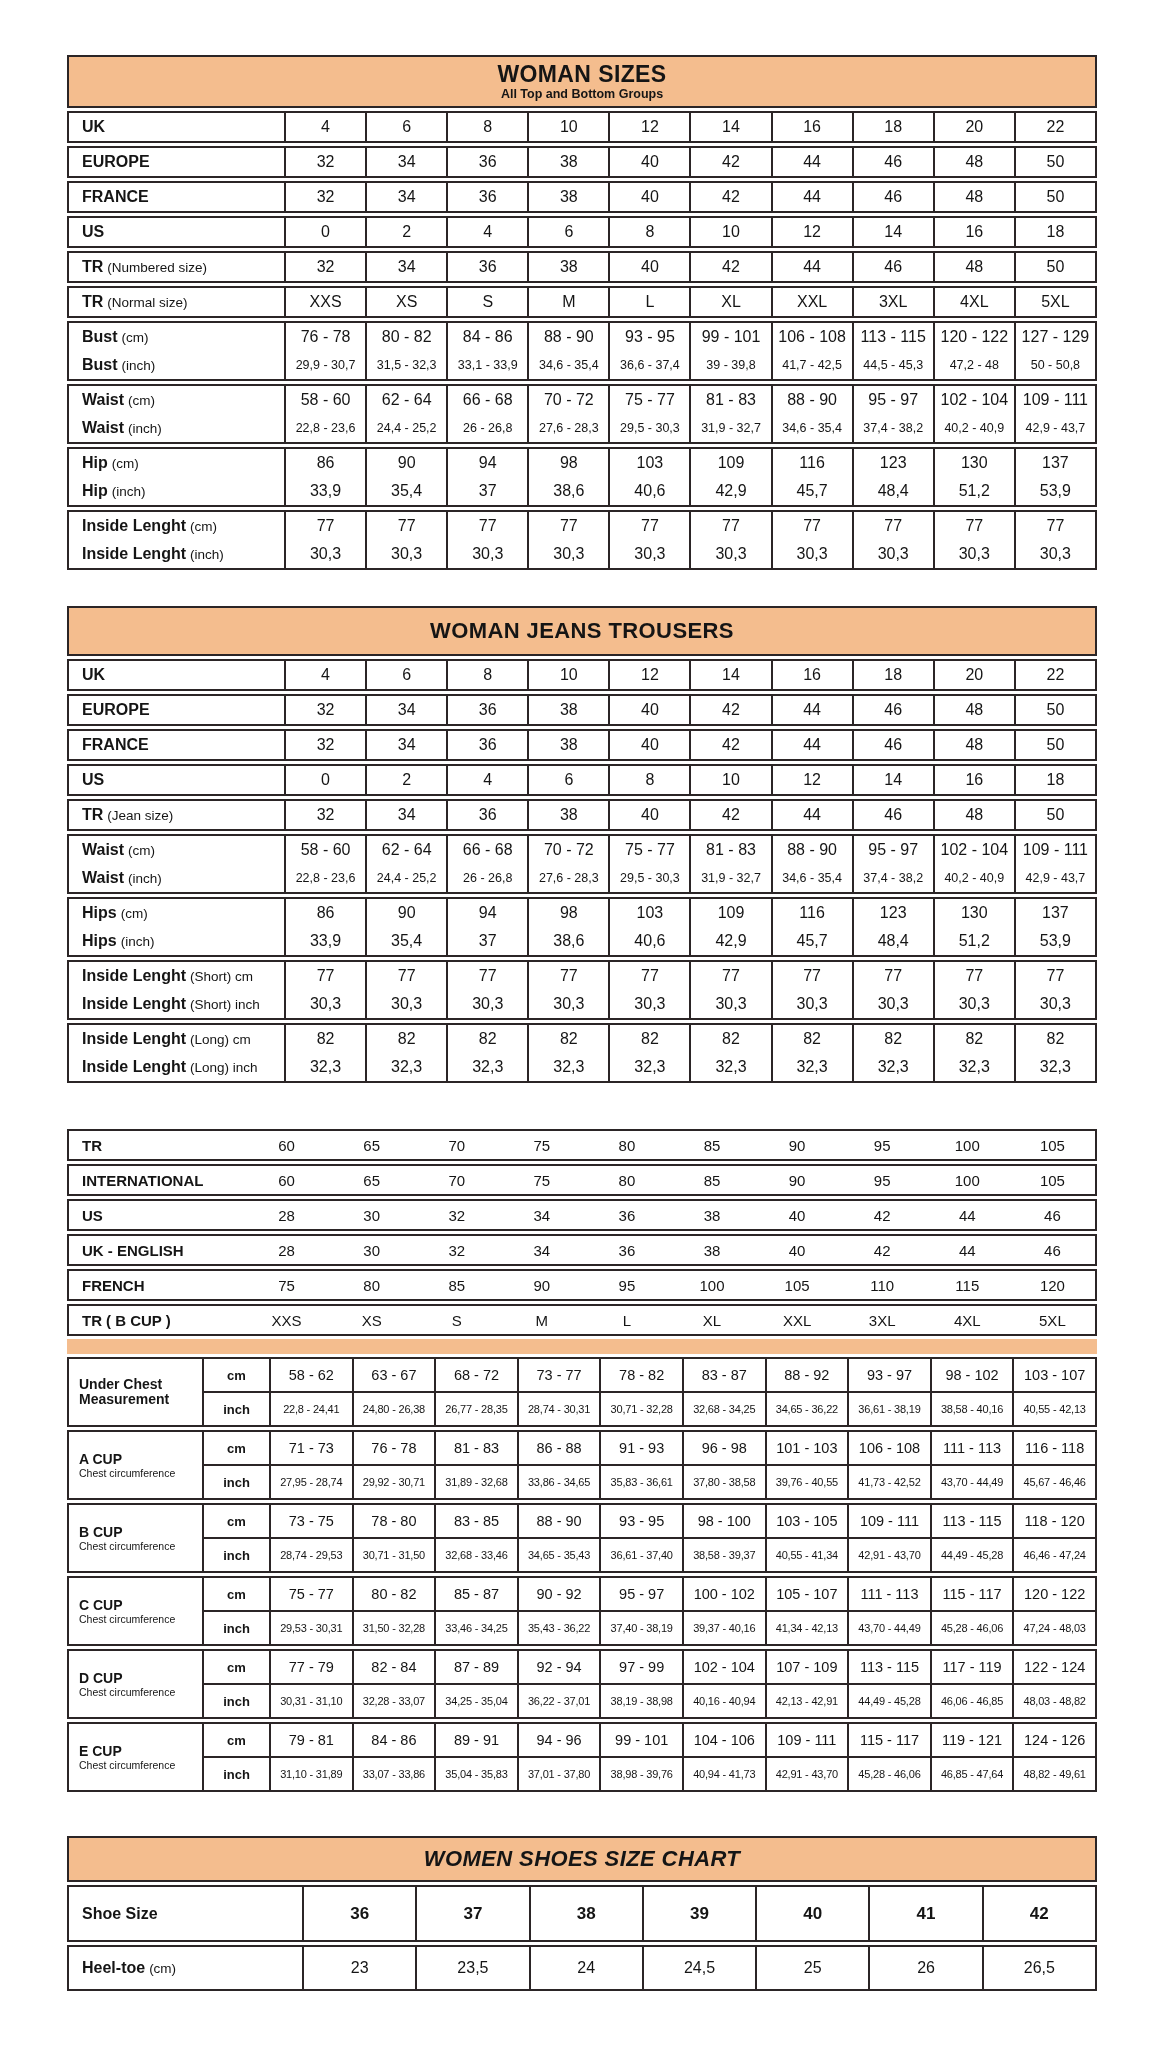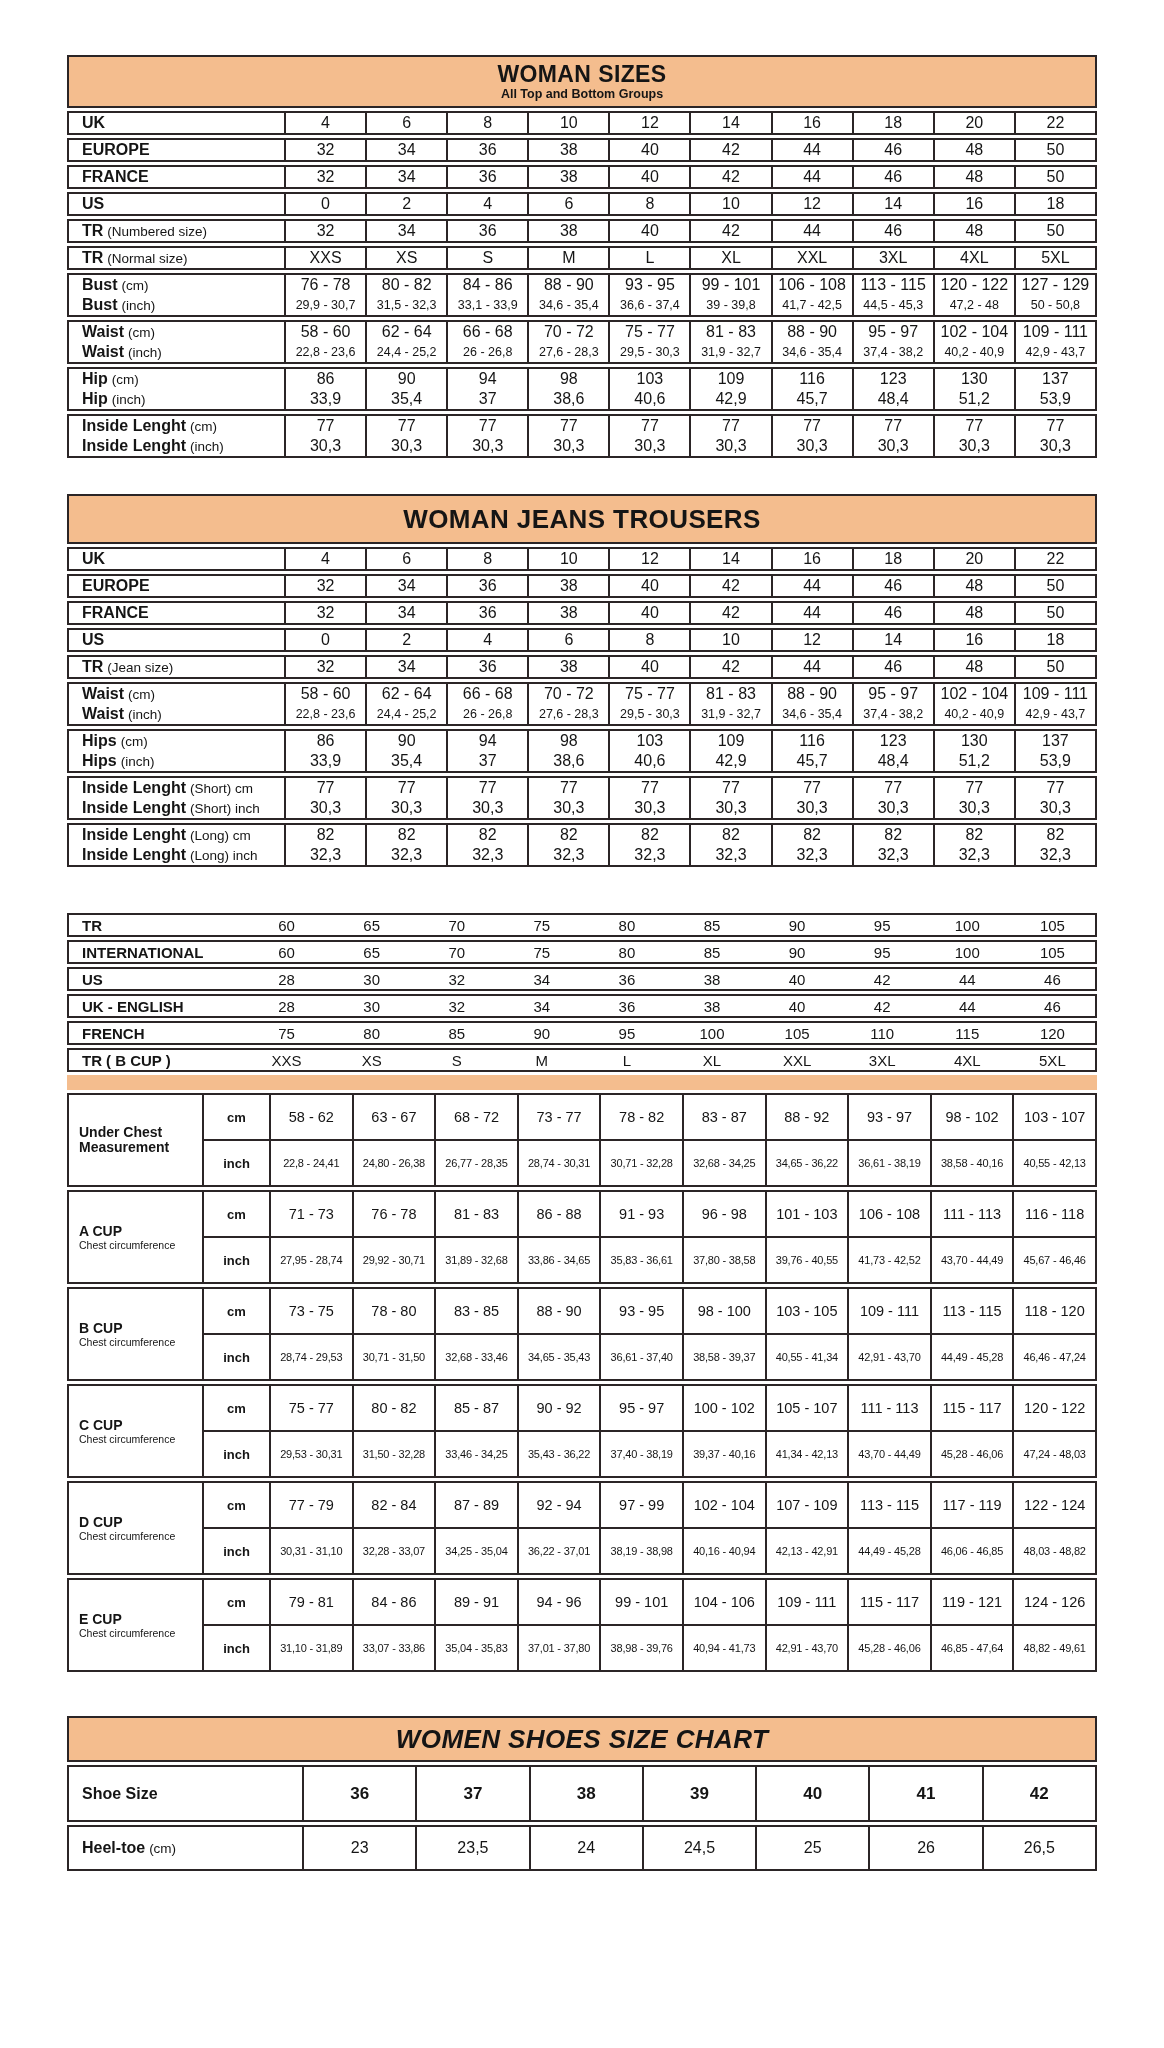--- a/index.html
+++ b/index.html
@@ -12,46 +12,46 @@
   .page{padding:55px 67px 40px 67px;box-sizing:border-box;}
   .sec{margin-bottom:36px;}
   .sec.s1{margin-bottom:46px;}
   .sec.s2{margin-bottom:44px;}
   .sec.s3{margin-bottom:0;}
 
   .thead{background:var(--peach);border:2px solid var(--bd);text-align:center;padding:4px 0 5px 0;}
   .thead .title{font-weight:bold;font-size:23px;line-height:26px;letter-spacing:.4px;}
   .thead .subtitle{font-weight:bold;font-size:12.5px;line-height:14px;}
   .thead.single{padding:11px 0;}
-  .thead.single .title{font-size:26px;line-height:24px;}
+  .thead.single .title{font-size:22px;line-height:24px;}
   .thead.compact{padding:9px 0;font-style:italic;}
 
   .grp{border:2px solid var(--bd);margin-top:3px;background:#fff;}
-  .row{display:flex;align-items:stretch;height:20px;}
+  .row{display:flex;align-items:stretch;height:28px;}
   .lab{display:flex;align-items:center;gap:4px;padding-left:13px;white-space:nowrap;overflow:hidden;}
   .lab b{font-weight:bold;font-size:16px;}
   .lab span{font-weight:normal;font-size:13.5px;}
   .t0 .lab,.t1 .lab{flex:0 0 202px;width:202px;}
   .val{flex:1 1 0;display:flex;align-items:center;justify-content:center;
        border-left:2px solid var(--bd);font-size:16px;min-width:0;}
   .val.long{font-size:12.5px;}
 
   
   .t2 .lab{flex:0 0 162px;width:162px;}
   .t2 .lab b,.t2 .lab span{font-weight:bold;font-size:15px;}
   .grp.nocols .val{border-left:none;font-size:15px;}
   .band{height:15px;background:var(--peach);margin-top:3px;}
 
   
   .mgrp{display:flex;border:2px solid var(--bd);margin-top:3px;}
   .mlab{flex:0 0 133px;width:133px;display:flex;flex-direction:column;justify-content:center;padding-left:10px;box-sizing:border-box;}
   .mlab b{font-weight:bold;font-size:14px;line-height:15px;}
   .mlab span{font-size:10.5px;line-height:12px;}
   .mrows{flex:1 1 0;display:flex;flex-direction:column;min-width:0;}
-  .mrow{display:flex;height:44px;}
+  .mrow{display:flex;height:32px;}
   .mrow + .mrow{border-top:2px solid var(--bd);}
   .munit{flex:0 0 65px;width:65px;border-left:2px solid var(--bd);display:flex;align-items:center;justify-content:center;font-weight:bold;font-size:13px;}
   .mval{flex:1 1 0;border-left:2px solid var(--bd);display:flex;align-items:center;justify-content:center;font-size:14.5px;min-width:0;}
   .mval.long{font-size:11px;letter-spacing:-0.2px;}
 
   
   .t3 .lab{flex:0 0 220px;width:220px;}
   .t3 .tbody .grp:nth-of-type(1) .row{height:53px;}
   .t3 .tbody .grp:nth-of-type(1) .val{font-weight:bold;font-size:17px;}
   .t3 .tbody .grp:nth-of-type(2) .row{height:42px;}

